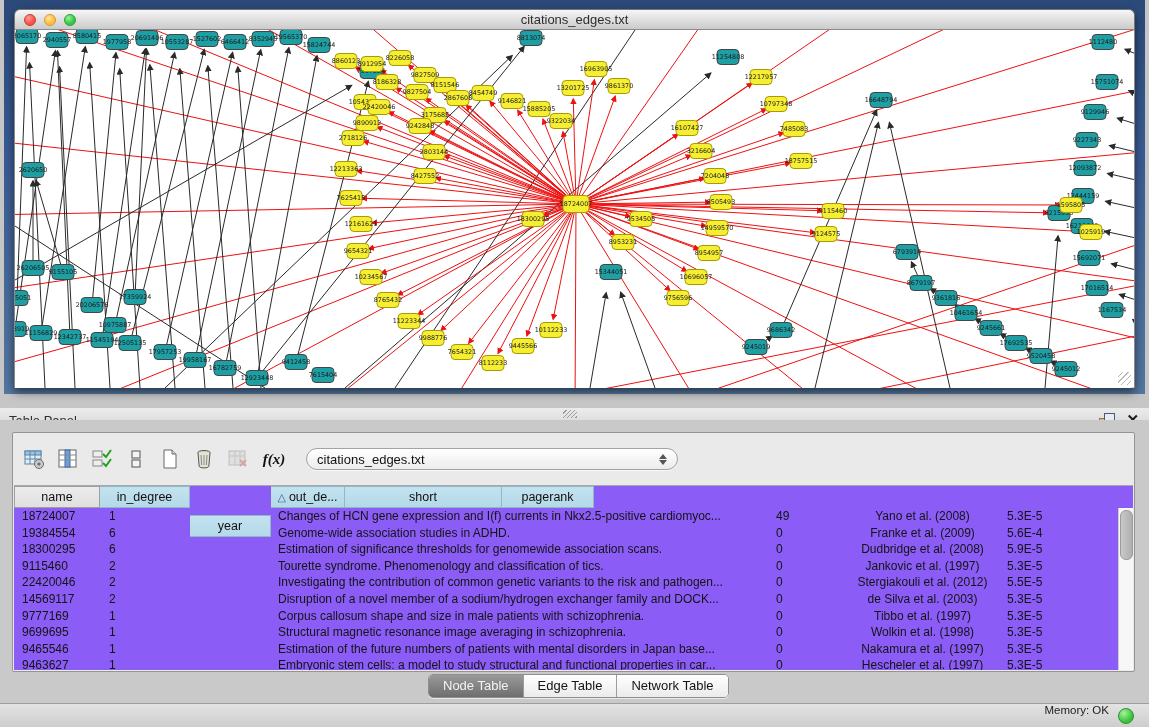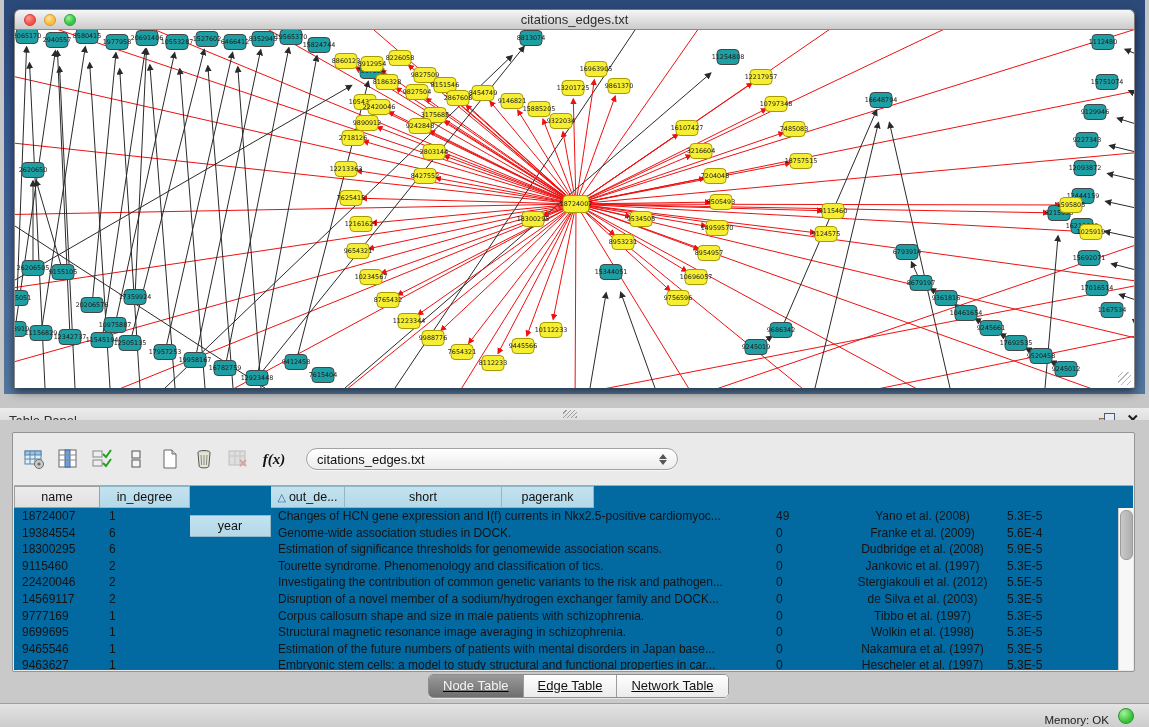--- a/index.html
+++ b/index.html
@@ -51,50 +51,50 @@
     width:28px;text-align:center;cursor:pointer;}
   #table-select{width:372px;height:22px;margin-left:8px;border:1px solid #a3a3a3;border-radius:11px;
     background:linear-gradient(#ffffff,#ececec);display:flex;align-items:center;padding:0 10px;
     font-size:13px;color:#111;box-sizing:border-box;cursor:pointer;box-shadow:0 1px 1px rgba(255,255,255,.7);}
   #table-select .sel-label{flex:1;}
   .updown{display:flex;flex-direction:column;gap:1px;}
   .updown i{display:block;width:0;height:0;border-left:4px solid transparent;border-right:4px solid transparent;}
   .updown .up{border-bottom:5px solid #555;}
   .updown .down{border-top:5px solid #555;}
   
-  #table-wrap{position:absolute;left:1px;right:1px;top:52px;bottom:1px;background:#0369a1;
+  #table-wrap{position:absolute;left:1px;right:1px;top:52px;bottom:1px;background:#8b5cf6;
     border-top:1px solid #a9a9a9;overflow:hidden;}
   #thead{display:flex;height:22px;}
   .hcell{box-sizing:border-box;height:22px;line-height:20px;text-align:center;font-size:12.5px;color:#111;
     background:linear-gradient(#c3e2ef,#b4d9e8);border:1px solid #8fb8c9;border-left:none;cursor:pointer;}
   .hcell.first{background:linear-gradient(#ececec,#e0e0e0);border:1px solid #9f9f9f;}
   .hcell .sort-tri{color:#3a5c95;font-size:11px;margin-right:3px;}
   .col0{width:86px;} .col1{width:90px;} .col2{width:81px;margin-top:29px;} .col3{width:499px;}
   .col4{width:74px;} .col5{width:157px;} .col6{width:92px;}
   #tbody{position:absolute;left:0;top:22px;right:15px;bottom:0;overflow:hidden;}
   .trow{display:flex;height:16.6px;line-height:16.6px;font-size:12px;color:#141414;white-space:nowrap;cursor:default;}
   .tcell{box-sizing:border-box;overflow:hidden;text-overflow:clip;}
   .tcell.c0{padding-left:8px;} .tcell.c1{padding-left:9px;} .tcell.c2{padding-left:9px;}
   .tcell.c3{padding-left:7px;} .tcell.c4{padding-left:6px;} .tcell.c5{text-align:center;}
   .tcell.c6{padding-left:6px;}
   #vscroll{position:absolute;right:0;top:22px;bottom:0;width:15px;background:#f7f7f7;border-left:1px solid #cdcdcd;box-sizing:border-box;}
   #vthumb{position:absolute;left:1px;top:2px;width:11px;height:48px;border-radius:6px;
     background:linear-gradient(90deg,#c9c9c9,#aeaeae);border:1px solid #9b9b9b;cursor:pointer;}
   
   #table-tabs{position:absolute;left:428px;top:254px;height:22px;display:flex;
     border:1px solid #8e8e8e;border-radius:5px;overflow:hidden;background:#fff;
-    box-shadow:0 1px 0 rgba(255,255,255,.6);text-decoration:underline;}
+    box-shadow:0 1px 0 rgba(255,255,255,.6);}
   .seg{height:22px;line-height:22px;padding:0 14px;font-size:13px;color:#141414;cursor:pointer;
     background:linear-gradient(#ffffff,#ebebeb);}
   .seg + .seg{border-left:1px solid #9c9c9c;}
   .seg.active{background:linear-gradient(#9a9a9a,#6e6e6e);color:#f4f4f4;}
   
   #status-bar{position:absolute;top:703px;left:0;width:1149px;height:24px;
     background:linear-gradient(#e3e3e3,#cdcdcd);border-top:1px solid #9e9e9e;box-sizing:border-box;}
-  #memory-label{position:absolute;right:40px;top:10px;font-size:11.5px;color:#222;}
+  #memory-label{position:absolute;right:40px;top:0;font-size:11.5px;color:#222;}
   #memory-dot{position:absolute;right:15px;top:4px;width:14px;height:14px;border-radius:50%;
     background:radial-gradient(circle at 35% 30%,#a8f0a0,#35c335 65%);border:1px solid #2b9230;}
 </style>
 </head>
 <body>
 
 <div id="net-frame">
   <div id="mac-window">
     <div id="titlebar">
       <span class="lights">
@@ -798,21 +798,21 @@
             <div class="tcell col2 c2">2008</div>
             <div class="tcell col3 c3">Changes of HCN gene expression and I(f) currents in Nkx2.5-positive cardiomyoc...</div>
             <div class="tcell col4 c4">49</div>
             <div class="tcell col5 c5">Yano et al. (2008)</div>
             <div class="tcell col6 c6">5.3E-5</div>
           </div>
           <div class="trow">
             <div class="tcell col0 c0">19384554</div>
             <div class="tcell col1 c1">6</div>
             <div class="tcell col2 c2">2009</div>
-            <div class="tcell col3 c3">Genome-wide association studies in DOCK.</div>
+            <div class="tcell col3 c3">Genome-wide association studies in ADHD.</div>
             <div class="tcell col4 c4">0</div>
             <div class="tcell col5 c5">Franke et al. (2009)</div>
             <div class="tcell col6 c6">5.6E-4</div>
           </div>
           <div class="trow">
             <div class="tcell col0 c0">18300295</div>
             <div class="tcell col1 c1">6</div>
             <div class="tcell col2 c2">2008</div>
             <div class="tcell col3 c3">Estimation of significance thresholds for genomewide association scans.</div>
             <div class="tcell col4 c4">0</div>

